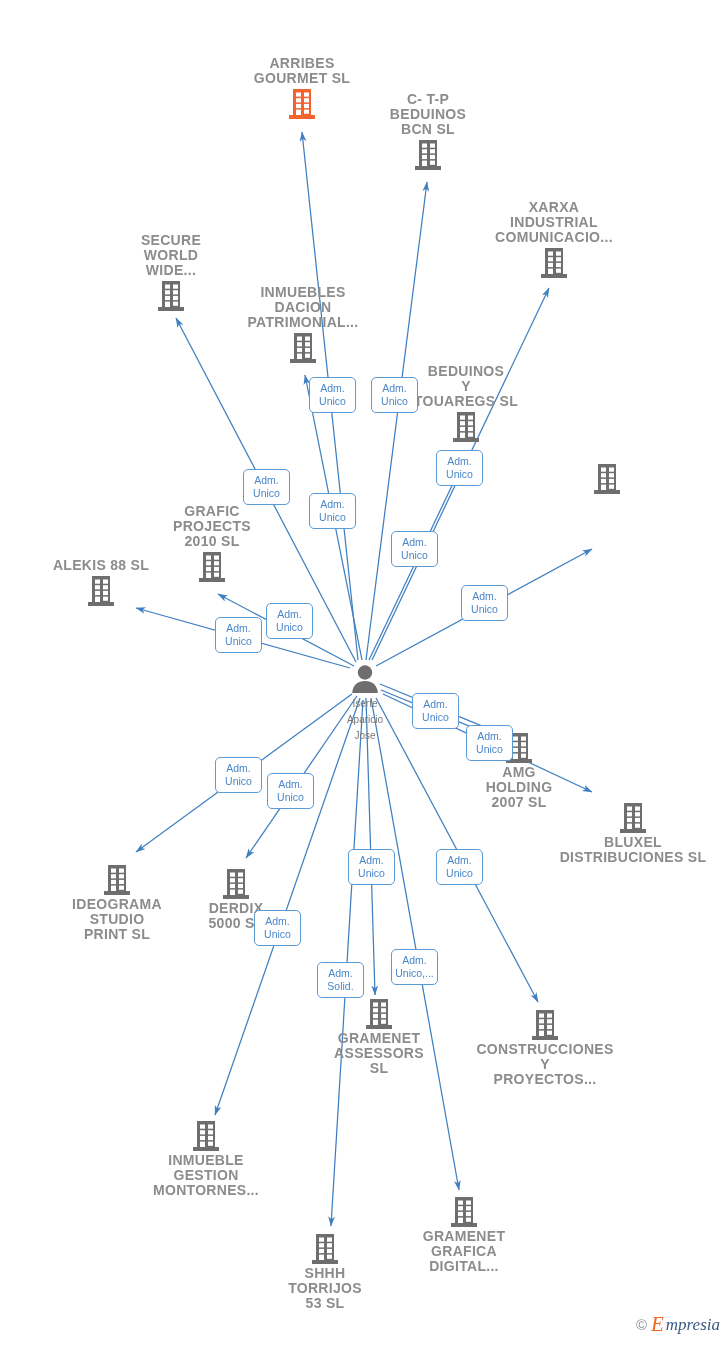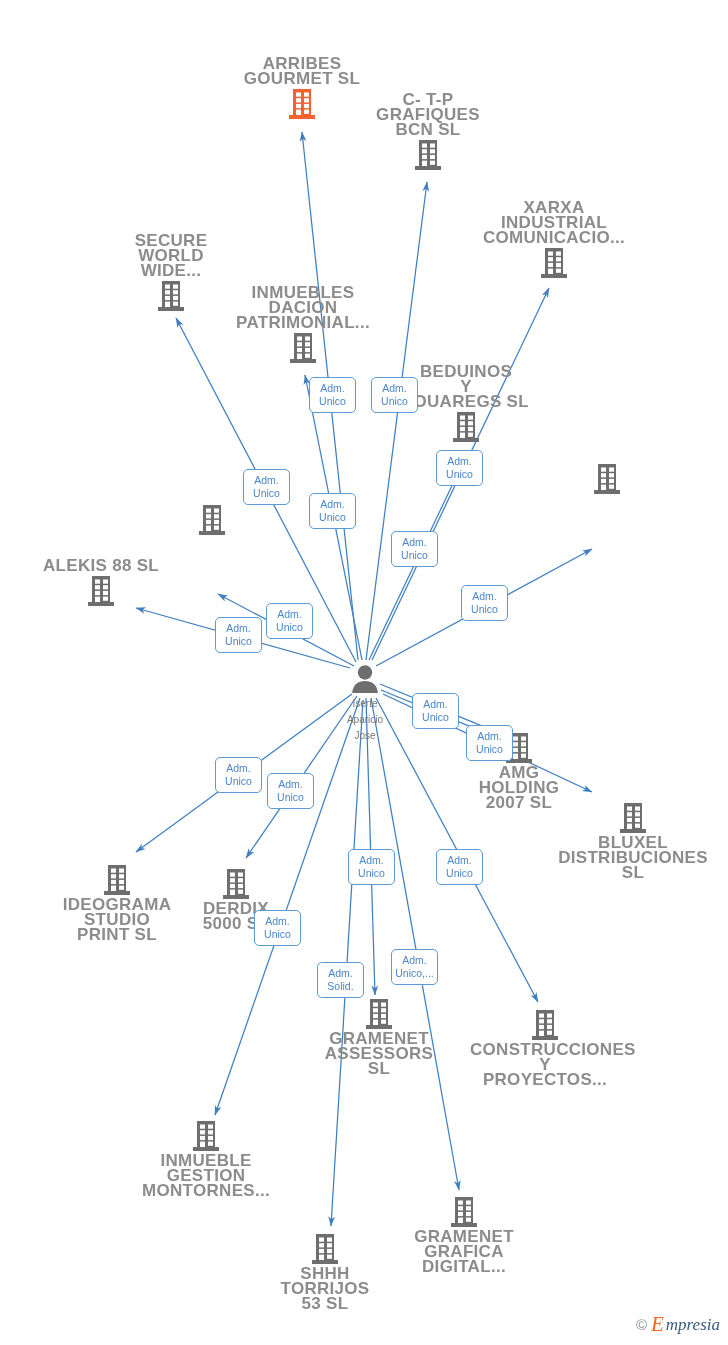--- a/index.html
+++ b/index.html
@@ -25,21 +25,21 @@
     height: 1345px;
   }
   .node {
     position: absolute;
     width: 150px;
     margin-left: -75px;
     text-align: center;
     pointer-events: auto;
   }
   .node-label {
-    font-size: 17px;
+    font-size: 14px;
     line-height: 15px;
     color: #8c8c8c;
     letter-spacing: 0.3px;
     font-weight: bold;
     white-space: pre-line;
   }
   .node.person .node-label {
     font-weight: normal;
     font-size: 10px;
     line-height: 16px;
@@ -148,21 +148,21 @@
               <rect x="17" y="10.2" width="5" height="4.2" fill="#ffffff"></rect>
               <rect x="9" y="15.9" width="5" height="4.2" fill="#ffffff"></rect>
               <rect x="17" y="15.9" width="5" height="4.2" fill="#ffffff"></rect>
               <rect x="9" y="21.6" width="5" height="5.4" fill="#ffffff"></rect>
               <rect x="17" y="21.6" width="5" height="4.2" fill="#ffffff"></rect>
             </g>
           </svg></span>
       </div>
       <div class="node above" style="left: 428px; top: 92px;">
         <div class="node-label">C- T-P
-GRAFIQUES
+BEDUINOS
 BCN  SL</div>
         <span class="node-icon"><svg width="30" height="32" viewBox="0 0 30 32">
             <g fill="#6e6e6e">
               <path d="M6 1 h18 v26 h-18 z"></path>
               <rect x="2" y="27" width="26" height="4"></rect>
               <rect x="9" y="4.5" width="5" height="4.2" fill="#ffffff"></rect>
               <rect x="17" y="4.5" width="5" height="4.2" fill="#ffffff"></rect>
               <rect x="9" y="10.2" width="5" height="4.2" fill="#ffffff"></rect>
               <rect x="17" y="10.2" width="5" height="4.2" fill="#ffffff"></rect>
               <rect x="9" y="15.9" width="5" height="4.2" fill="#ffffff"></rect>
@@ -258,20 +258,23 @@
               <rect x="9" y="10.2" width="5" height="4.2" fill="#ffffff"></rect>
               <rect x="17" y="10.2" width="5" height="4.2" fill="#ffffff"></rect>
               <rect x="9" y="15.9" width="5" height="4.2" fill="#ffffff"></rect>
               <rect x="17" y="15.9" width="5" height="4.2" fill="#ffffff"></rect>
               <rect x="9" y="21.6" width="5" height="5.4" fill="#ffffff"></rect>
               <rect x="17" y="21.6" width="5" height="4.2" fill="#ffffff"></rect>
             </g>
           </svg></span>
       </div>
       <div class="node above" style="left: 212px; top: 504px;">
+        <div class="node-label">GRAFIC
+PROJECTS
+2010  SL</div>
         <span class="node-icon"><svg width="30" height="32" viewBox="0 0 30 32">
             <g fill="#6e6e6e">
               <path d="M6 1 h18 v26 h-18 z"></path>
               <rect x="2" y="27" width="26" height="4"></rect>
               <rect x="9" y="4.5" width="5" height="4.2" fill="#ffffff"></rect>
               <rect x="17" y="4.5" width="5" height="4.2" fill="#ffffff"></rect>
               <rect x="9" y="10.2" width="5" height="4.2" fill="#ffffff"></rect>
               <rect x="17" y="10.2" width="5" height="4.2" fill="#ffffff"></rect>
               <rect x="9" y="15.9" width="5" height="4.2" fill="#ffffff"></rect>
               <rect x="17" y="15.9" width="5" height="4.2" fill="#ffffff"></rect>

